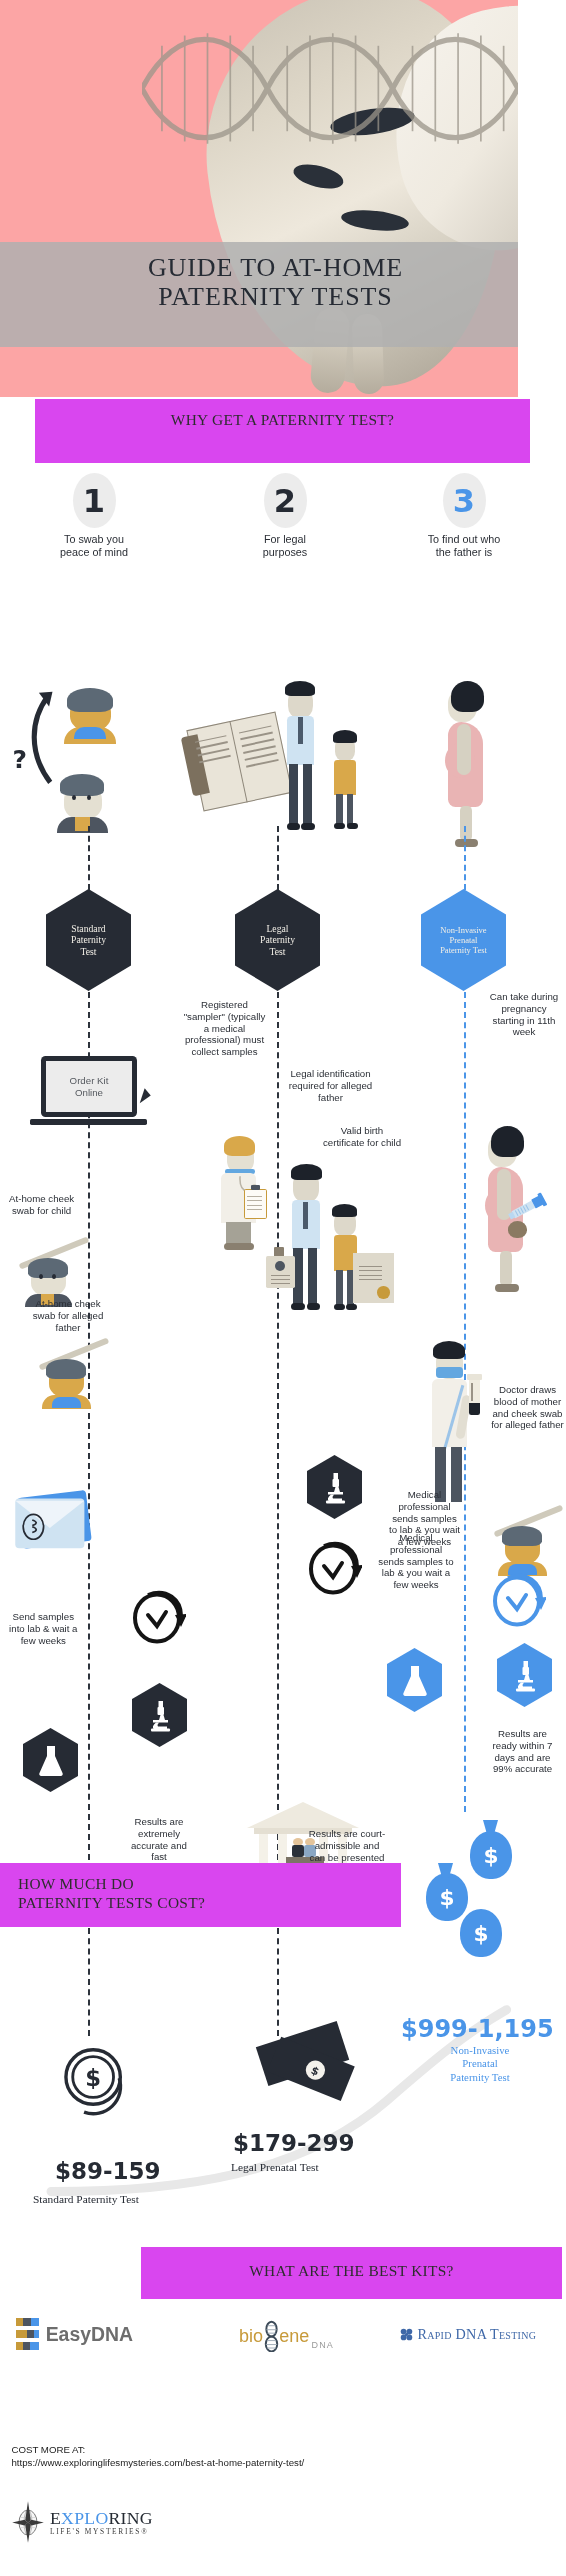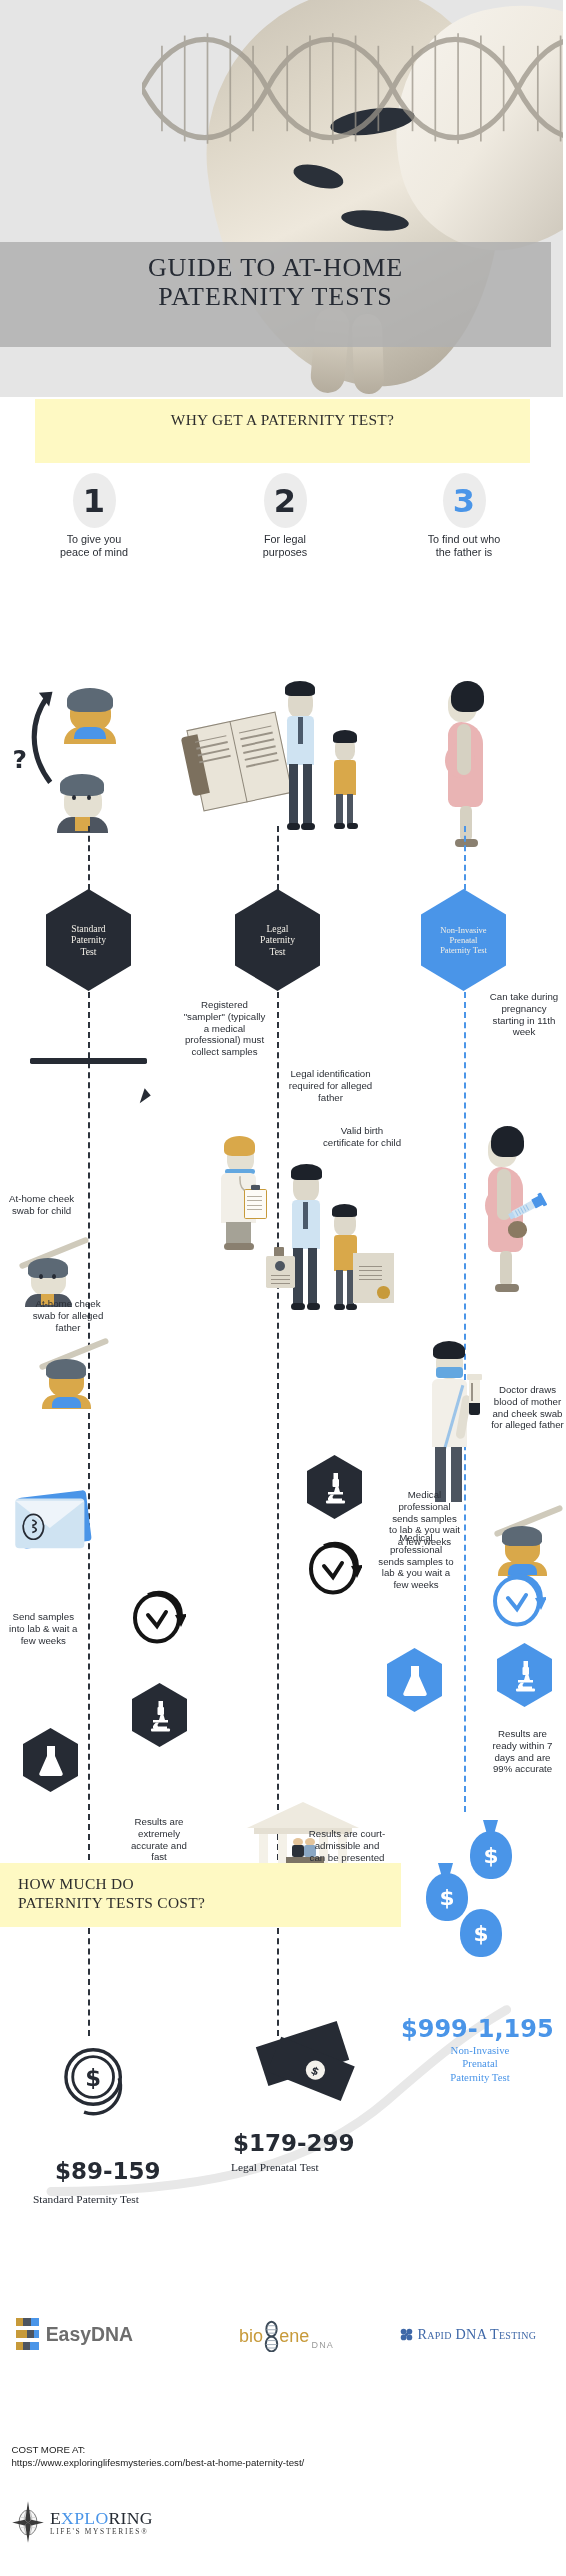--- a/index.html
+++ b/index.html
@@ -4,21 +4,21 @@
 <style>
   *{box-sizing:border-box;margin:0;padding:0;}
   html,body{background:#ffffff;}
   body{
     width:567px;height:2576px;position:relative;overflow:hidden;
     font-family:"Liberation Sans", sans-serif;color:#252b33;
   }
   .page{position:relative;width:567px;height:2576px;background:#fff;}
 
   
-  .hero{position:absolute;left:0;top:0;width:563px;height:397px;background:#e5e5e5;overflow:hidden;}
+  .hero{position:absolute;left:0;top:0;width:518px;height:397px;background:#fca5a5;overflow:hidden;}
   .hero-art{position:absolute;left:142px;top:-11.4px;width:433px;height:393px;}
   .hand{
     position:absolute;left:68px;top:0px;width:296px;height:399px;
     background:linear-gradient(160deg,#c9c2b4 0%,#ded7c8 28%,#eee8dc 52%,#cfc9bb 74%,#a8a092 100%);
     border-radius:56% 44% 46% 54% / 42% 38% 62% 58%;
     transform:rotate(-6deg);
   }
   .hand2{
     position:absolute;left:251px;top:17px;width:245px;height:239px;
     background:linear-gradient(140deg,#f7f4ee 0%,#efeae0 45%,#bfb8ab 100%);
@@ -37,21 +37,21 @@
     position:absolute;left:0;top:242px;width:551px;height:105px;
     background:rgba(176,176,176,.86);
   }
   .hero-title{
     position:absolute;left:0;top:253px;width:551px;text-align:center;
     font-family:"Liberation Serif", serif;font-weight:400;
     font-size:26px;line-height:1.12;letter-spacing:0.9px;color:#262b34;
   }
 
   
-  .banner{background:#fef9c3;position:absolute;}
+  .banner{background:#d946ef;position:absolute;}
   .banner-txt{
     font-family:"Liberation Serif", serif;font-size:15.4px;line-height:1.22;
     letter-spacing:0.3px;color:#2d2d2d;text-align:center;
   }
   #why-banner{left:35px;top:399px;width:495px;height:64px;}
   #why-banner .banner-txt{padding-top:12px;}
   #cost-banner{left:0px;top:1863px;width:401px;height:64px;}
   #cost-banner .banner-txt{padding-top:12px;text-align:left;padding-left:18px;}
   #kits-banner{left:141px;top:2247px;width:421px;height:52px;}
   #kits-banner .banner-txt{padding-top:15px;}
@@ -201,21 +201,21 @@
   <div class="banner" id="why-banner">
     <div class="banner-txt">
       <div>WHY GET A PATERNITY TEST?</div>
     </div>
   </div>
 
   <div class="reasons">
     <div class="reason r1">
       <div class="num-circle">1</div>
       <div class="reason-label">
-        <div>To give you</div>
+        <div>To swab you</div>
         <div>peace of mind</div>
       </div>
     </div>
     <div class="reason r2">
       <div class="num-circle">2</div>
       <div class="reason-label">
         <div>For legal</div>
         <div>purposes</div>
       </div>
     </div>
@@ -311,20 +311,23 @@
   <div class="vline" style="left:88px;top:1928px;height:108px;"></div>
 
   <div class="vline" style="left:277px;top:826px;height:64px;"></div>
   <div class="vline" style="left:277px;top:992px;height:868px;"></div>
   <div class="vline" style="left:277px;top:1928px;height:108px;"></div>
 
   <div class="vline blue" style="left:464px;top:826px;height:64px;"></div>
   <div class="vline blue" style="left:464px;top:992px;height:820px;"></div>
 
   <div class="laptop" style="left:41px;top:1056px;">
+    <div class="lid">
+      <div class="screen">Order&nbsp;Kit<br>Online</div>
+    </div>
     <div class="base"></div>
     <div class="cursor"></div>
   </div>
 
   <div class="cap" style="left:4.6px;top:1193px;width:74px;">At-home cheek swab for child</div>
   <div style="position:absolute;left:17px;top:1247px;width:63px;height:55px;">
     <div style="position:absolute;left:0px;top:3.4px;width:74px;height:6.3px;background:#cfcabb;border-radius:3.4px;transform:rotate(-22deg);"></div>
     <div style="position:absolute;left:13.7px;top:18px;width:35px;height:31px;background:#e4e0d2;border-radius:42%;"></div>
     <div style="position:absolute;left:11.4px;top:11.4px;width:40px;height:19.4px;background:#5c6975;border-radius:50% 50% 24% 24%;"></div>
     <div style="position:absolute;left:21.6px;top:27px;width:4px;height:5.1px;background:#262b34;border-radius:50%;"></div>
@@ -597,20 +600,23 @@
     <div>Prenatal</div>
     <div>Paternity Test</div>
   </div>
 
   <div class="price" style="left:233px;top:2130px;font-size:23px;">$179-299</div>
   <div class="price-sub" style="left:231px;top:2161px;width:142px;font-size:11.4px;text-align:left;">Legal Prenatal Test</div>
 
   <div class="price" style="left:55px;top:2158px;font-size:23px;">$89-159</div>
   <div class="price-sub" style="left:33px;top:2193px;width:171px;font-size:11.4px;text-align:left;">Standard Paternity Test</div>
 
+  <div class="banner" id="kits-banner">
+    <div class="banner-txt">WHAT ARE THE BEST KITS?</div>
+  </div>
 
   <div class="brands">
     <div class="brand" style="left:16px;top:5.7px;">
       <div style="position:relative;width:24px;height:33px;margin-right:5.7px;">
         <div style="position:absolute;left:0;top:0;width:8px;height:8.5px;background:#c79a3a;"></div>
         <div style="position:absolute;left:7.4px;top:0;width:8.5px;height:8.5px;background:#4d5560;"></div>
         <div style="position:absolute;left:15.4px;top:0;width:8px;height:8.5px;background:#4a95e8;"></div>
         <div style="position:absolute;left:0;top:12px;width:11.4px;height:8.5px;background:#c79a3a;"></div>
         <div style="position:absolute;left:10.8px;top:12px;width:7.4px;height:8.5px;background:#4d5560;"></div>
         <div style="position:absolute;left:17.7px;top:12px;width:5.7px;height:8.5px;background:#4a95e8;"></div>

